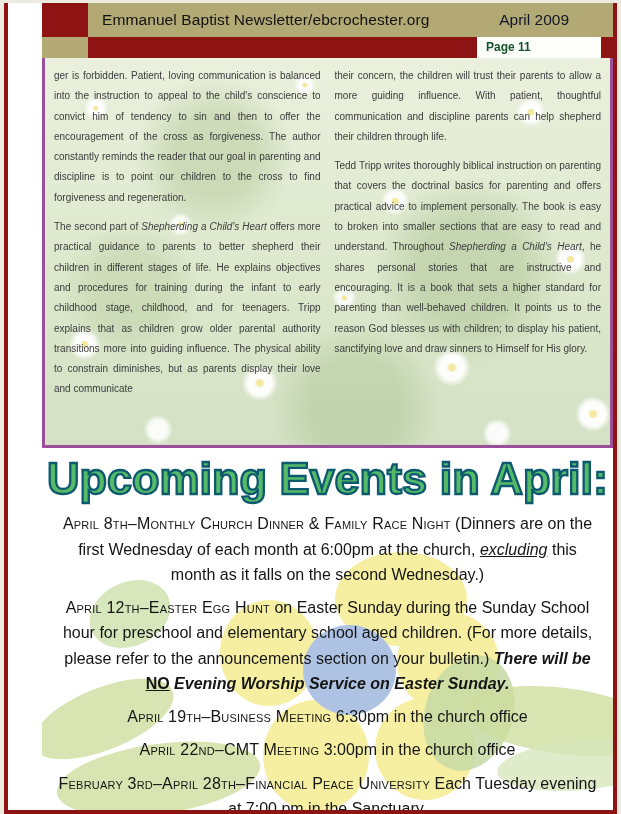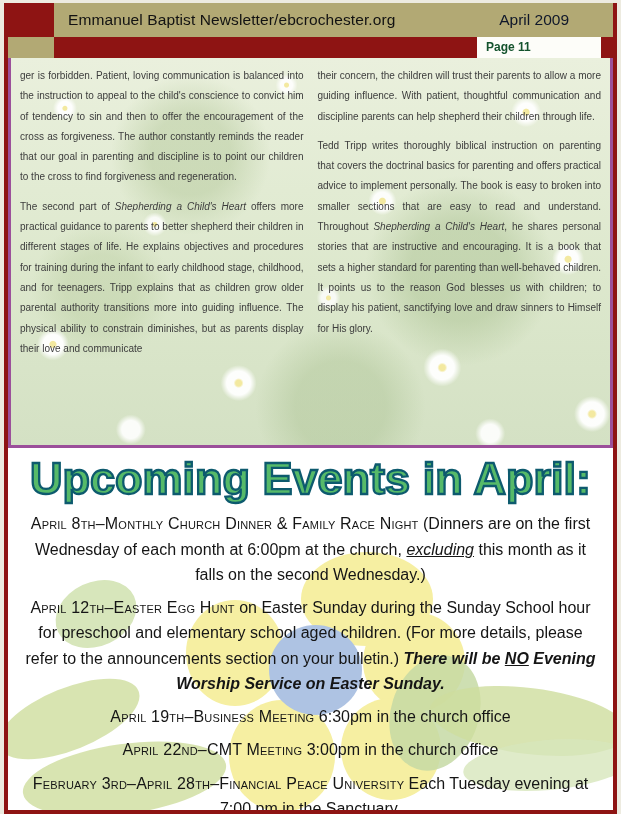--- a/index.html
+++ b/index.html
@@ -12,20 +12,21 @@
   .page{
     width:613px;height:811px;
     margin:3px auto 0;
     box-sizing:border-box;
     border-left:4px solid #8e1413;
     border-right:4px solid #8e1413;
     border-bottom:4px solid #8e1413;
     background:#ffffff;
     display:flex;flex-direction:column;
     position:relative;
+    padding-left:34px;
   }
   
   .band1{
     height:34px;background:#b2a974;position:relative;flex:none;
   }
   .red-sq{position:absolute;left:0;top:0;width:46px;height:34px;background:#8e1413;}
   .hdr-title{
     position:absolute;left:60px;top:0;line-height:34px;
     font-size:15.5px;color:#121212;letter-spacing:.1px;white-space:nowrap;
   }
@@ -79,21 +80,21 @@
       radial-gradient(circle at 75% 55%, rgba(150,178,122,.35) 0 50px, transparent 95px),
       radial-gradient(circle at 15% 60%, rgba(170,192,140,.3) 0 35px, transparent 70px),
       radial-gradient(circle at 55% 90%, rgba(150,178,122,.3) 0 45px, transparent 85px),
       linear-gradient(180deg,#eaf0dd 0%,#dde8cd 55%,#d4e1c4 100%);
   }
   .col{flex:1;}
   .col p{margin:0 0 9px;}
   .i{font-style:italic;}
   .iu{font-style:italic;text-decoration:underline;}
   .bi{font-weight:bold;font-style:italic;}
-  .biu{font-weight:bold;font-style:italic;text-decoration:underline;}
+  .biu{font-weight:bold;text-decoration:underline;}
   .sc{font-variant:small-caps;letter-spacing:.2px;}
   
   .events{flex:1;position:relative;background:#ffffff;overflow:hidden;text-align:center;}
   .deco{position:absolute;inset:0;z-index:1;}
   .deco div{position:absolute;border-radius:50%;}
   .petal{background:#f6efa2;}
   .p-top{left:293px;top:104px;width:132px;height:94px;}
   .p-left{left:178px;top:152px;width:98px;height:106px;}
   .p-right{left:355px;top:164px;width:102px;height:100px;}
   .p-bl{left:221px;top:252px;width:106px;height:112px;}

